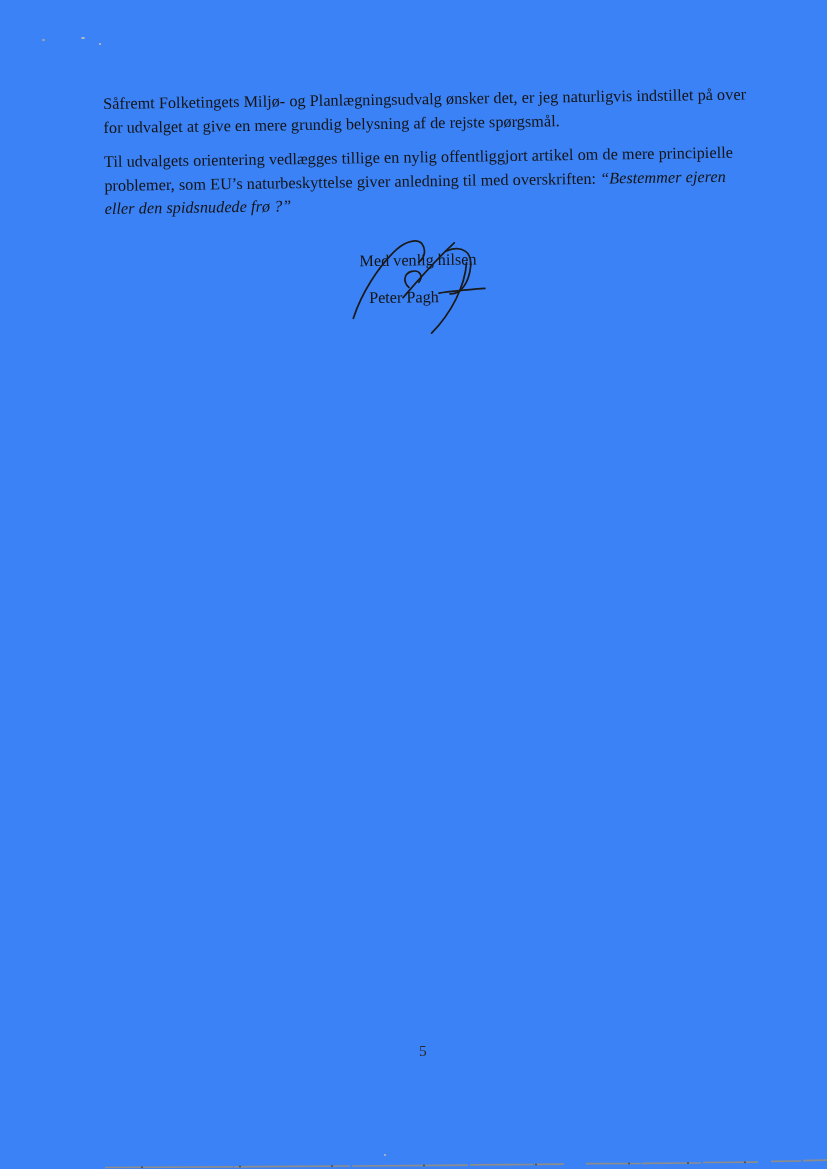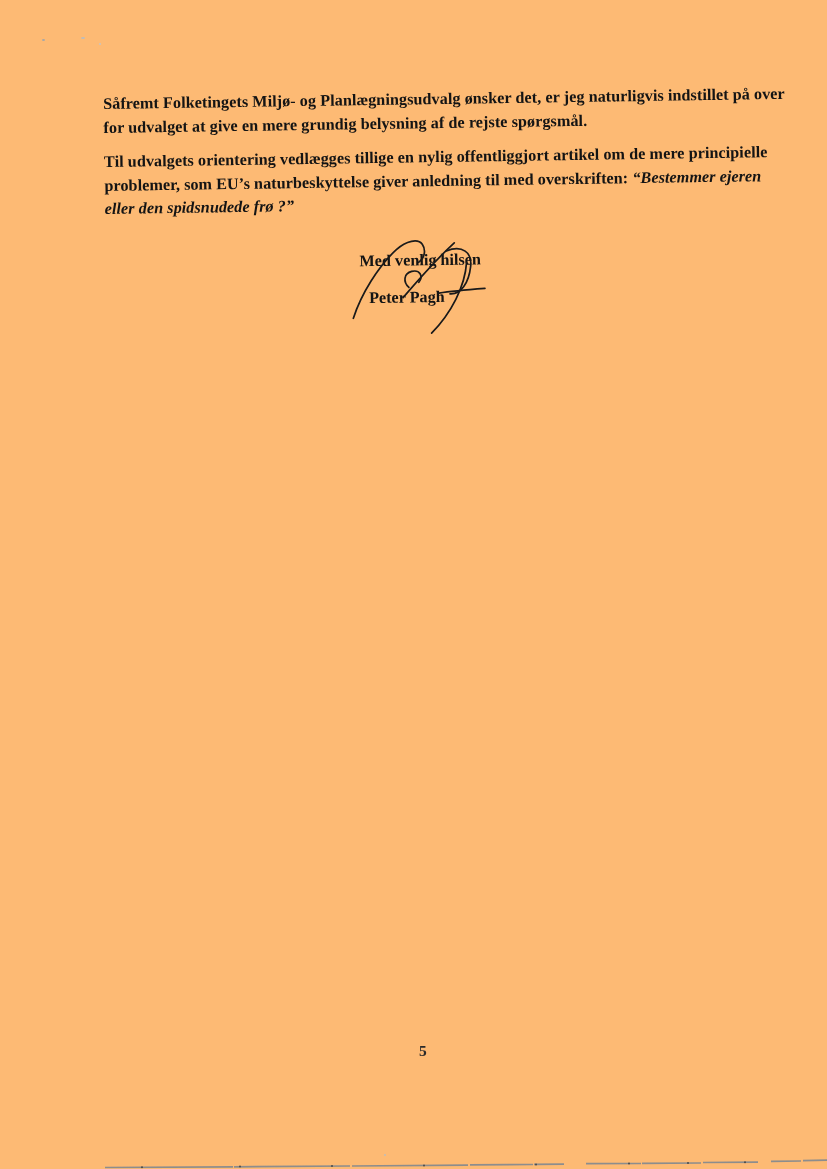--- a/index.html
+++ b/index.html
@@ -6,22 +6,21 @@
   body {
     width: 827px; height: 1169px;
     background: #ffffff;
     position: relative;
     overflow: hidden;
     font-family: "Liberation Serif", "DejaVu Serif", serif;
     color: #141414;
   }
   .page {
     position: absolute; inset: 0;
-    background: #fdba74;
-    font-weight: bold;
+    background: #3b82f6;
   }
   
   .scan-tilt {
     position: absolute; left: 0; top: 0; width: 827px; height: 420px;
     transform: rotate(-0.85deg);
     transform-origin: 103px 93px;
   }
   .body-text {
     position: absolute; left: 103px; top: 93px; width: 660px;
     font-size: 16.2px; line-height: 23.6px;

